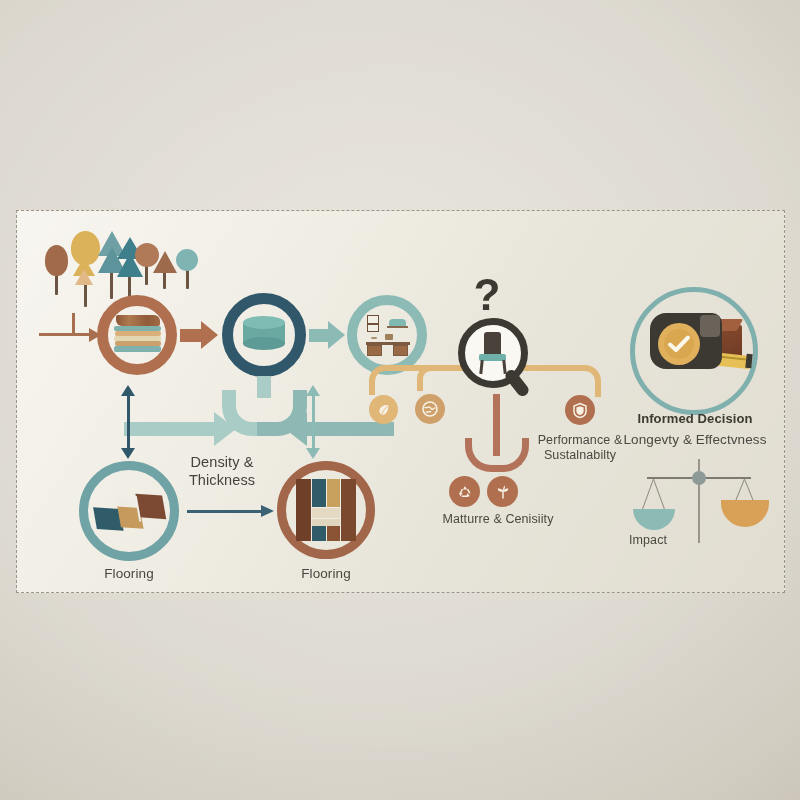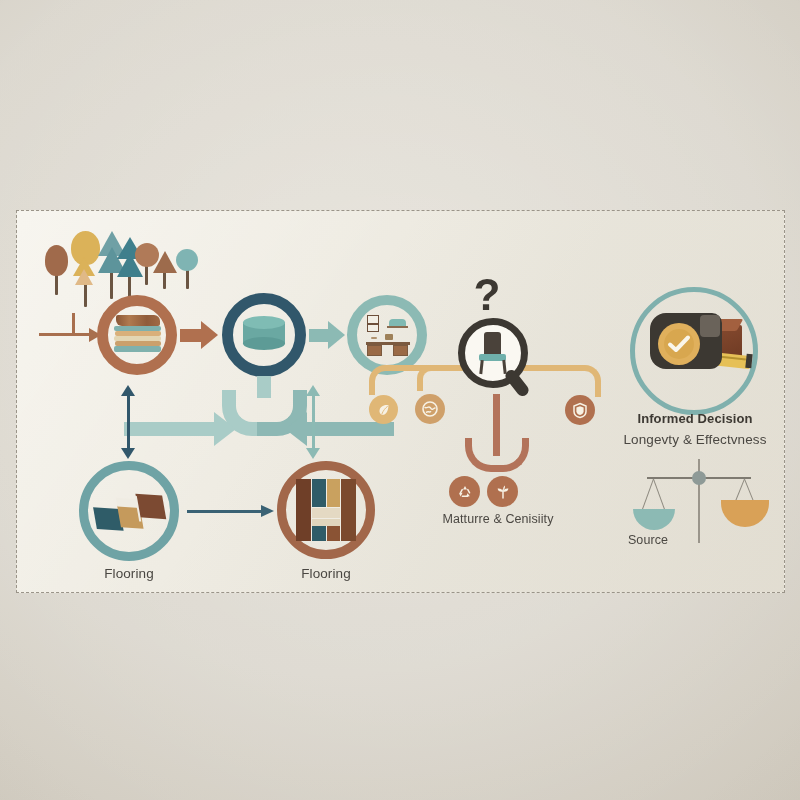--- a/index.html
+++ b/index.html
@@ -168,20 +168,22 @@
       <div class="abs" style="left:5.5px;top:10px;width:3px;height:54px;background:#31576b;"></div>
       <div class="tri" style="left:0;bottom:0;border-left:7px solid transparent;border-right:7px solid transparent;border-top:11px solid #31576b;"></div>
     </div>
 
     <div class="abs" style="left:289px;top:174px;width:14px;height:74px;">
       <div class="tri" style="left:0;top:0;border-left:7px solid transparent;border-right:7px solid transparent;border-bottom:11px solid #8cbab4;"></div>
       <div class="abs" style="left:5.5px;top:10px;width:3px;height:54px;background:#8cbab4;"></div>
       <div class="tri" style="left:0;bottom:0;border-left:7px solid transparent;border-right:7px solid transparent;border-top:11px solid #8cbab4;"></div>
     </div>
 
+    <div class="txt" style="left:140px;top:243px;width:130px;font-size:14.5px;color:#45423d;">Density &amp;
+Thickness</div>
 
     <div class="ring ring-teal2" style="left:62px;top:250px;width:100px;height:100px;"></div>
     <div class="abs" style="left:78px;top:285px;width:72px;height:38px;transform:rotate(-10deg);">
       <div class="abs" style="left:0;top:8px;width:26px;height:22px;background:#2f5c68;transform:skewY(14deg);"></div>
       <div class="abs" style="left:24px;top:10px;width:22px;height:22px;background:#c59a5c;transform:skewY(14deg);"></div>
       <div class="abs" style="left:24px;top:2px;width:22px;height:9px;background:#efece3;transform:skewY(14deg);"></div>
       <div class="abs" style="left:44px;top:2px;width:26px;height:24px;background:#7c4a32;transform:skewY(14deg);"></div>
       <div class="abs" style="left:43px;top:1px;width:2px;height:26px;background:#efece3;transform:skewY(14deg);"></div>
     </div>
     <div class="txt" style="left:62px;top:355px;width:100px;font-size:13.5px;">Flooring</div>
@@ -244,20 +246,22 @@
     </div>
 
 
     <div class="badge" style="left:548px;top:184px;width:30px;height:30px;background:#b0704f;">
       <svg width="16" height="17" viewBox="0 0 16 17">
         <path d="M8 1.5 14 4v5.4c0 3.3-2.6 5.3-6 6.1-3.4-.8-6-2.8-6-6.1V4z" fill="none" stroke="#f7f1e4" stroke-width="1.5"></path>
         <path d="M8 4.2 11.6 5.6v3.6c0 2-1.6 3.2-3.6 3.7-2-.5-3.6-1.7-3.6-3.7V5.6z" fill="#f7f1e4"></path>
       </svg>
     </div>
 
+    <div class="txt" style="left:500px;top:222px;width:126px;font-size:12.5px;">Performance &amp;
+Sustalnabilty</div>
 
     <div class="abs" style="left:440px;top:183px;width:82px;height:96px;">
       <div class="abs" style="left:36px;top:0;width:7px;height:62px;background:#b3735a;"></div>
       <div class="abs" style="left:8px;top:44px;width:64px;height:34px;border:7px solid #b3735a;border-top:none;border-radius:0 0 26px 26px;box-sizing:border-box;"></div>
     </div>
 
     <div class="badge" style="left:432px;top:265px;width:31px;height:31px;background:#b0704f;">
       <svg width="18" height="18" viewBox="0 0 18 18">
         <path d="M9 3 11 6.4H7z" fill="#f7f1e4"></path>
         <path d="M4.6 13.6 3 10.2l3.6-.4z" fill="#f7f1e4"></path>
@@ -310,16 +314,16 @@
       <div class="abs" style="left:20px;top:20px;width:1.4px;height:36px;background:#8e8a80;transform:rotate(-20deg);transform-origin:top;"></div>
 
       <div class="abs" style="left:0px;top:50px;width:42px;height:21px;background:#8cbab4;border-radius:0 0 40px 40px;"></div>
 
       <div class="abs" style="left:111px;top:20px;width:1.4px;height:26px;background:#8e8a80;transform:rotate(22deg);transform-origin:top;"></div>
       <div class="abs" style="left:111px;top:20px;width:1.4px;height:26px;background:#8e8a80;transform:rotate(-22deg);transform-origin:top;"></div>
 
       <div class="abs" style="left:88px;top:41px;width:48px;height:27px;background:#d9a157;border-radius:0 0 34px 34px;"></div>
     </div>
 
-    <div class="txt" style="left:602px;top:322px;width:58px;font-size:12.5px;">Source</div>
+    <div class="txt" style="left:602px;top:322px;width:58px;font-size:12.5px;">Impact</div>
 
   </div>
 </div>
 
 </body></html>

